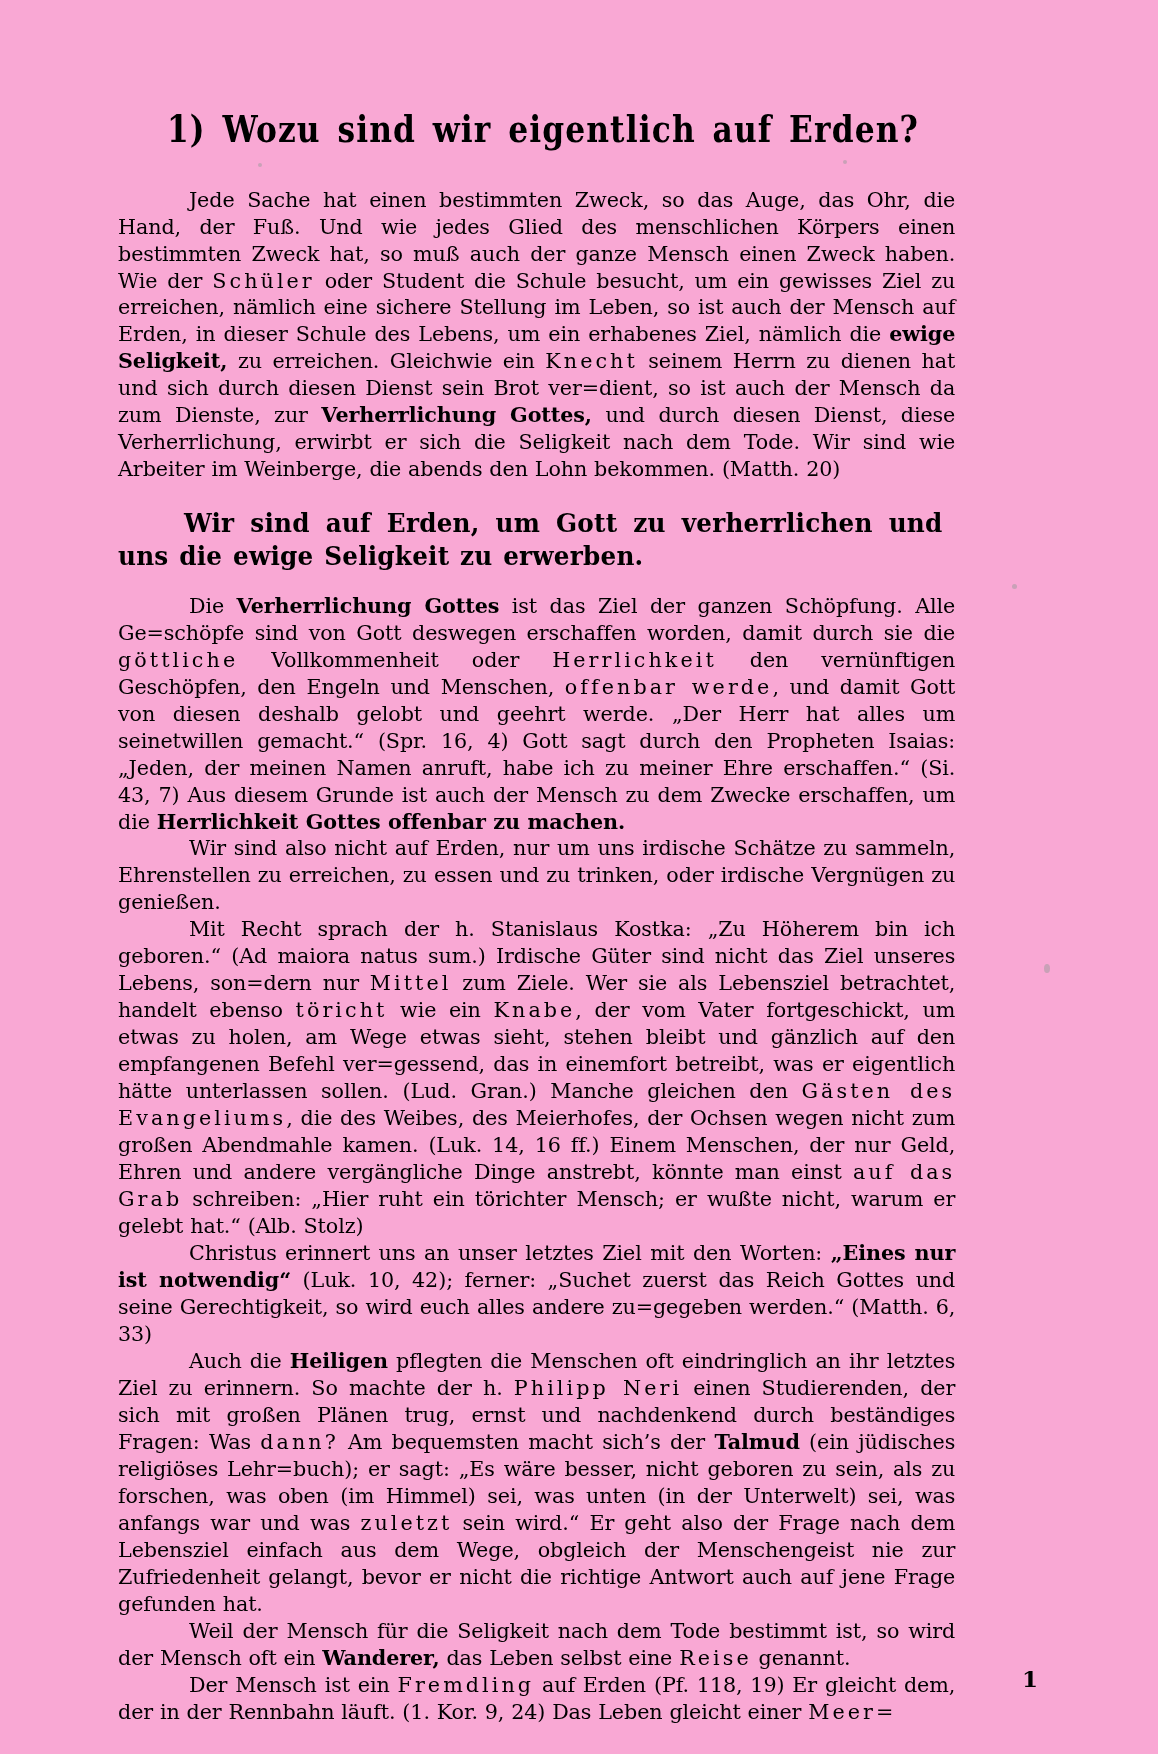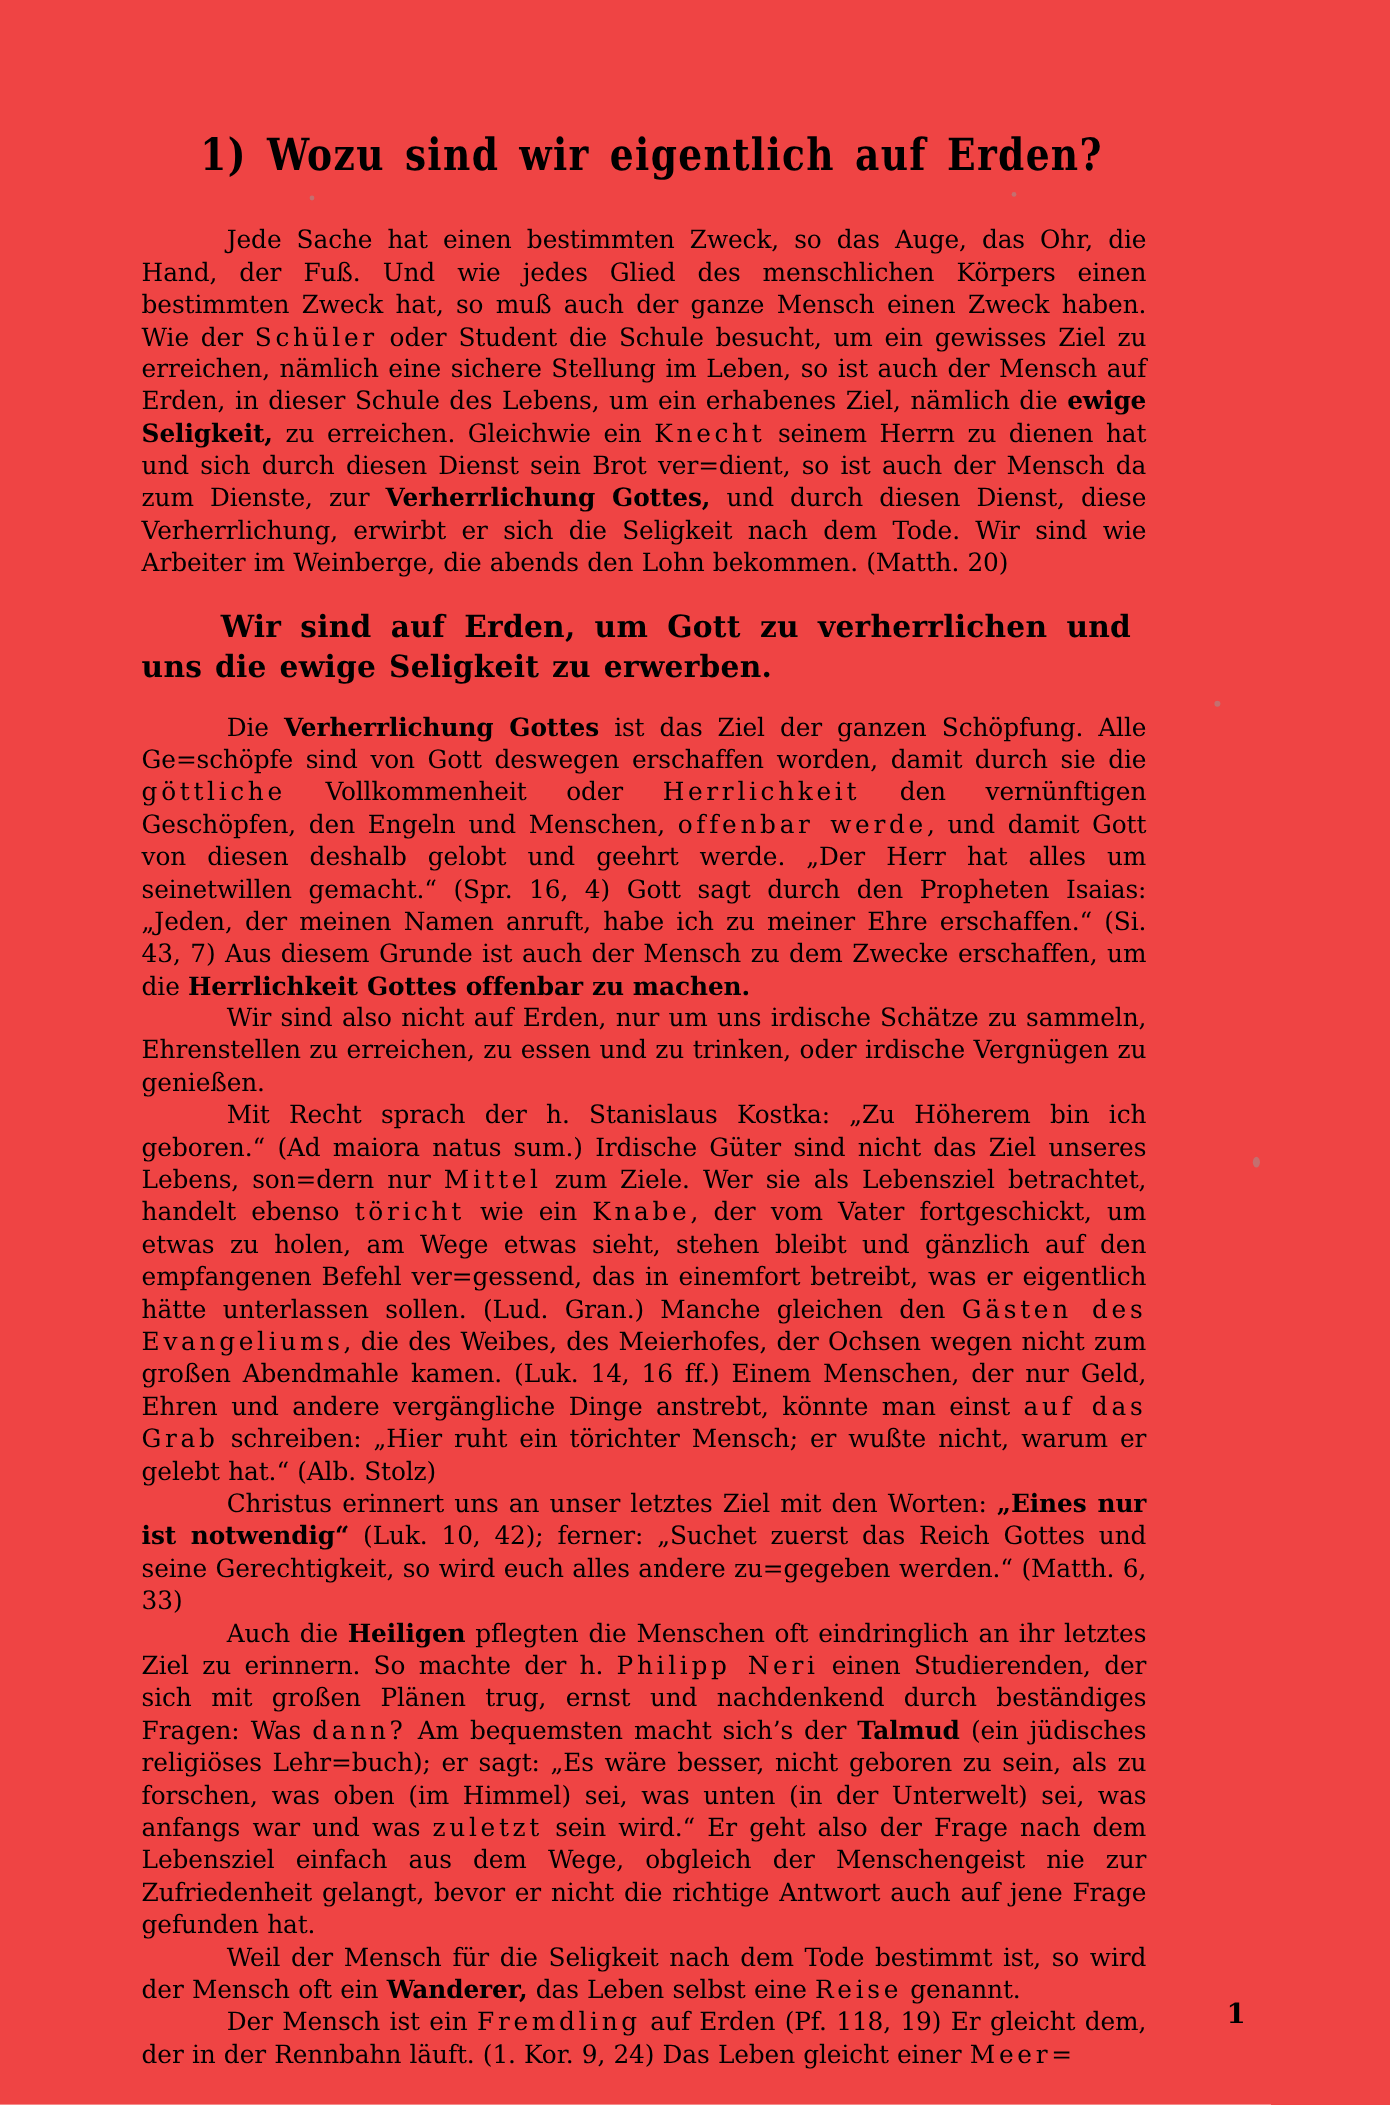--- a/index.html
+++ b/index.html
@@ -4,21 +4,21 @@
 <style>
   html, body {
     margin: 0;
     padding: 0;
     background: #ffffff;
   }
   .page {
     position: relative;
     width: 1158px;
     height: 1754px;
-    background: #ef4444;
+    background: #f9a8d4;
     margin: 0 auto;
     overflow: hidden;
     font-family: "DejaVu Serif", "Liberation Serif", serif;
     color: #000000;
   }
   .content {
     position: absolute;
     left: 118px;
     top: 108px;
     width: 850px;

